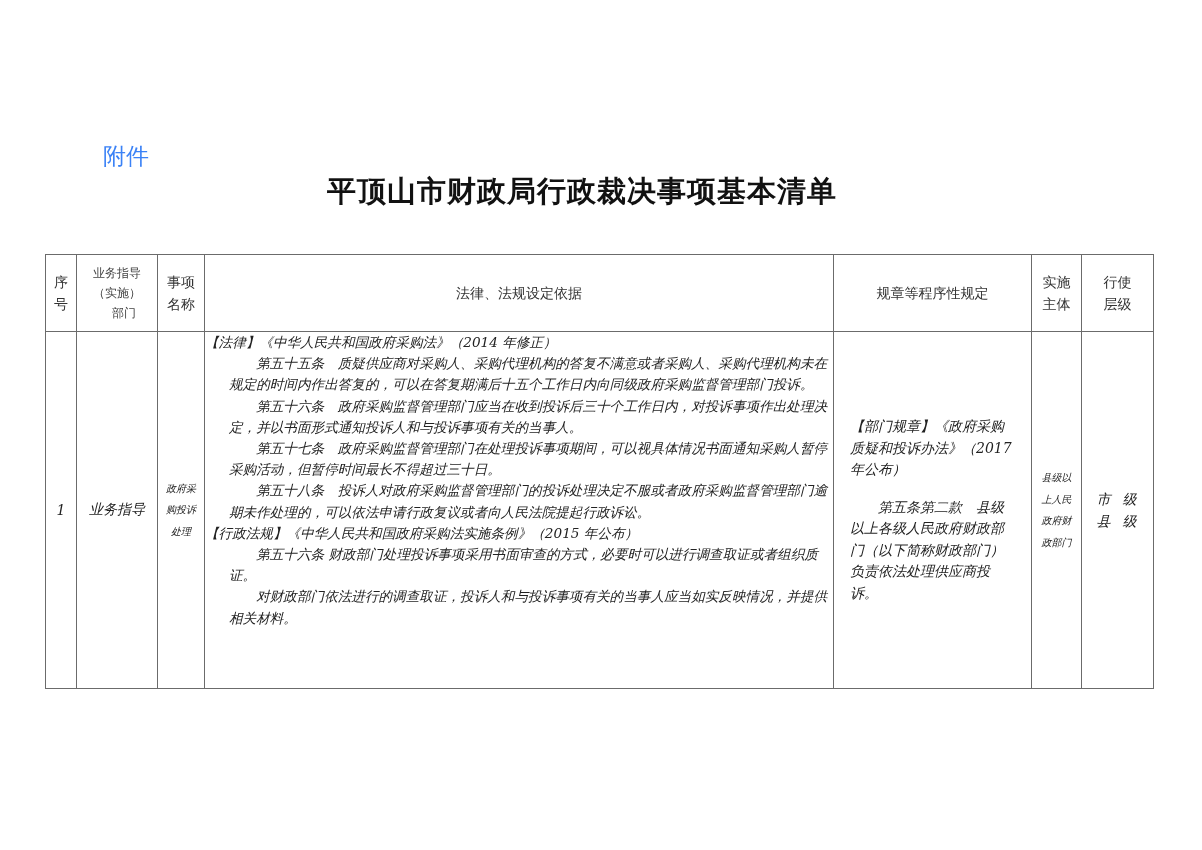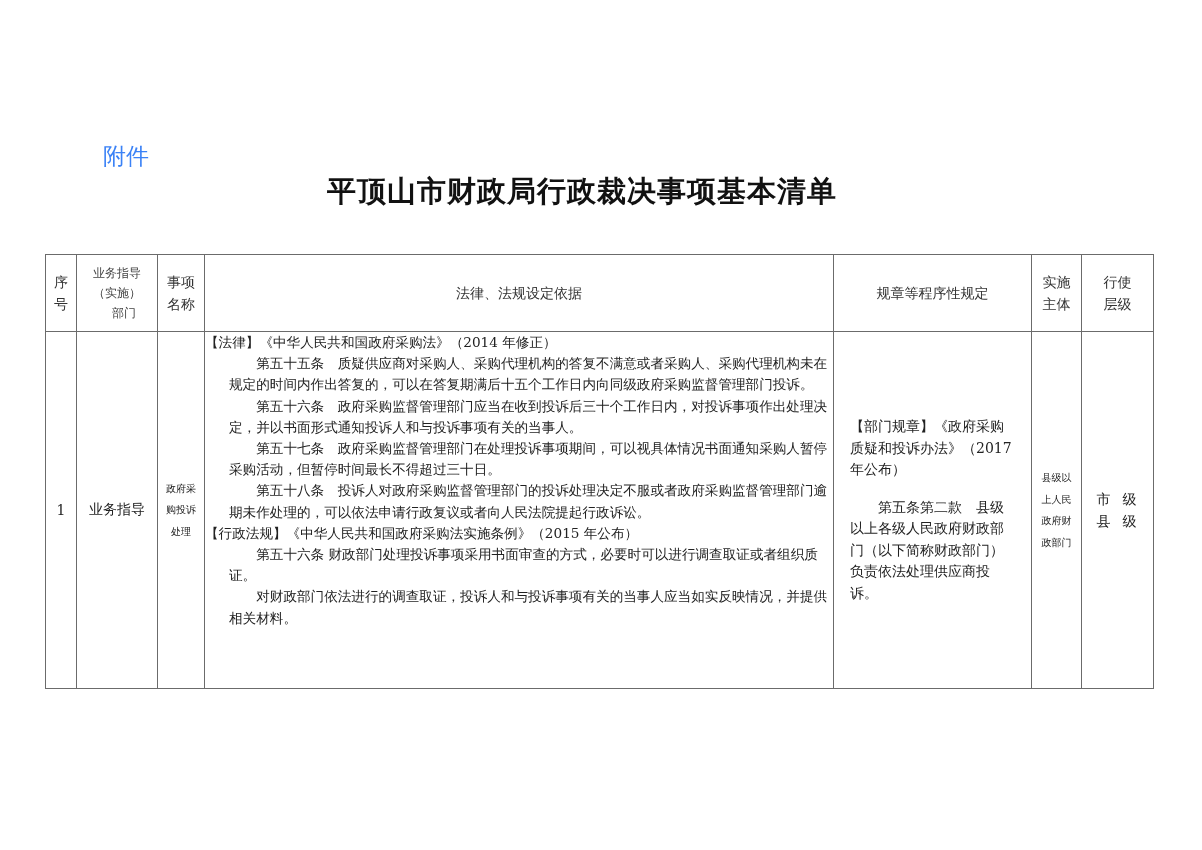--- a/index.html
+++ b/index.html
@@ -9,21 +9,21 @@
                 font-family: "DejaVu Sans", "Liberation Sans", sans-serif; color: #3b82f6; text-align: center; }
   .title { position: absolute; left: 0; width: 1202px; top: 172px; text-align: center;
            font-size: 29px; font-weight: bold; letter-spacing: 1px; color: #111;
            padding-left: 182px; box-sizing: border-box; text-align: left; }
   .title span { position: absolute; left: 327px; }
   table.main { position: absolute; left: 45px; top: 254px; border-collapse: collapse;
                table-layout: fixed; width: 1108px; }
   table.main td, table.main th { border: 1.5px solid #6b6b6b; font-weight: normal; padding: 0; }
   thead th { height: 67px; text-align: center; vertical-align: middle; font-size: 14px; line-height: 22px; color: #333; }
   thead th.small { font-size: 12px; line-height: 20px; color: #444; }
-  tbody td { vertical-align: middle; text-align: center; font-size: 14px; color: #222; }
+  tbody td { vertical-align: middle; text-align: center; font-size: 14px; color: #222; font-style: italic; }
   .law { text-align: left; font-size: 13.6px; line-height: 21.2px; padding: 20px 5px 2px 8px; vertical-align: top; }
   .law p { margin: 0; }
   .law p.ind { text-indent: 2em; margin-left: 24px; }
   .rule { text-align: left; font-size: 14px; line-height: 21.5px; padding: 0 6px 0 8px; }
   .rule p { margin: 16px; }
   .rule p.ind { text-indent: 2em; }
   .vert { line-height: 21.5px; font-size: 10px; }
   .level { font-size: 14px; line-height: 22px; letter-spacing: 12px; padding-left: 10px; }
 </style>
 </head>

